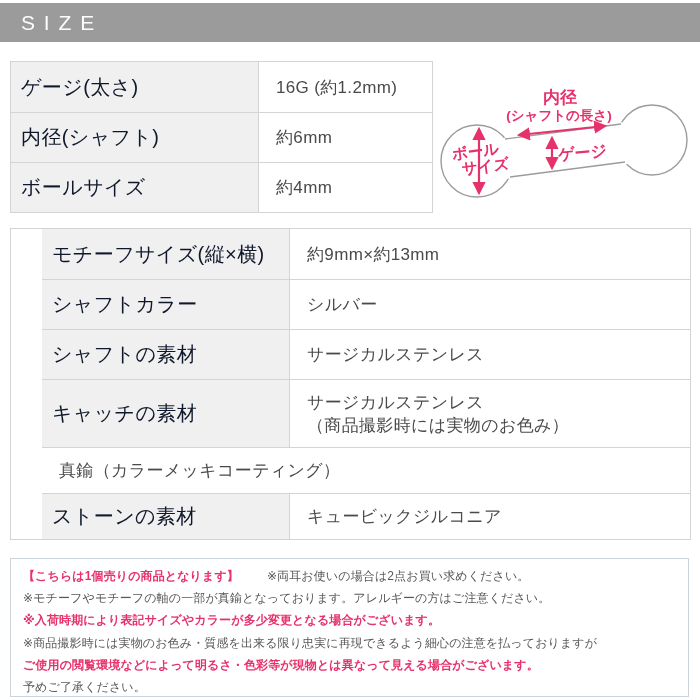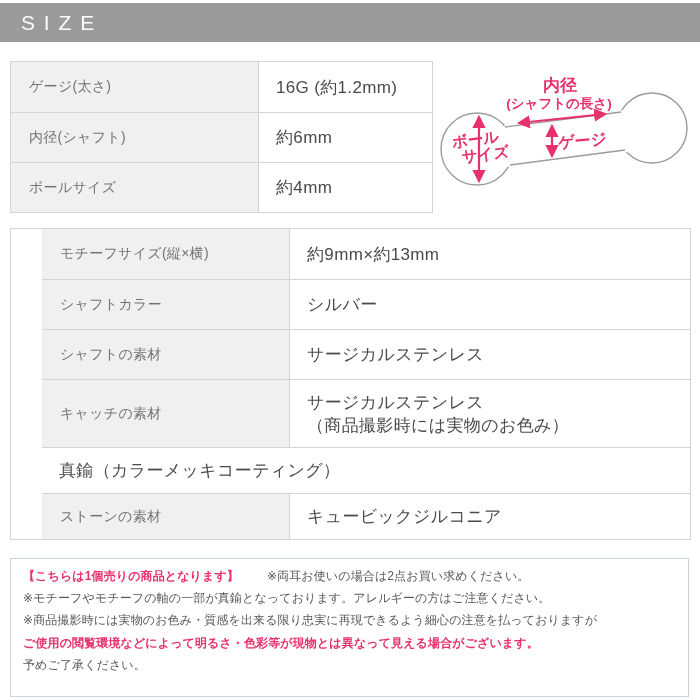--- a/index.html
+++ b/index.html
@@ -35,45 +35,45 @@
   .spec-table .row {
     display: flex;
     border-top: 1px solid #d4d4d4;
   }
   .spec-table .row:first-child { border-top: none; }
   .spec-table .cell-label {
     width: 248px;
     background: #f0f0f0;
     border-right: 1px solid #d4d4d4;
     display: flex; align-items: center;
-    padding-left: 18px;
-    font-size: 14px;
+    padding-left: 10px;
+    font-size: 20px;
     font-weight: 500;
-    color: #737373;
+    color: #0f172a;
     letter-spacing: 0.02em;
   }
   .spec-table .cell-value {
     flex: 1;
     display: flex; flex-direction: column; justify-content: center;
     padding-left: 17px;
     font-size: 17px;
     color: #4a4a4a;
     letter-spacing: 0.02em;
     line-height: 23px;
   }
   .table-top { left: 10px; top: 61px; width: 423px; }
   .table-top .row { height: 50px; }
   .table-main { left: 10px; top: 228px; width: 681px; }
   .table-main .row { height: 50px; margin-left: 31px; }
   .table-main .row.tall { height: 68px; font-family: Liberation Serif, serif; }
   .table-main .row.last1 { height: 46px; }
   .table-main .row.last2 { height: 46px; }
   
   .diagram {
-    position: absolute; left: 435px; top: 60px;
+    position: absolute; left: 435px; top: 72px;
     width: 265px; height: 165px;
   }
   
   .notes-box {
     position: absolute; left: 10px; top: 558px;
     width: 679px; height: 139px;
     border: 1px solid #ccd4da;
     padding: 6px 12px 0 12px;
     font-size: 12px;
     line-height: 22.2px;
@@ -165,18 +165,19 @@
       <div class="cell-label">ストーンの素材</div>
       <div class="cell-value">キュービックジルコニア</div>
     </div>
   </div>
 
   <div class="notes-box">
     <div>
       <span class="pink bold">【こちらは1個売りの商品となります】</span><span class="gap"></span><span>※両耳お使いの場合は2点お買い求めください。</span>
     </div>
     <div>※モチーフやモチーフの軸の一部が真鍮となっております。アレルギーの方はご注意ください。</div>
+    <div class="pink bold">※入荷時期により表記サイズやカラーが多少変更となる場合がございます。</div>
     <div>※商品撮影時には実物のお色み・質感を出来る限り忠実に再現できるよう細心の注意を払っておりますが</div>
     <div class="pink bold">ご使用の閲覧環境などによって明るさ・色彩等が現物とは異なって見える場合がございます。</div>
     <div>予めご了承ください。</div>
   </div>
 
 </div>
 
 </body></html>

